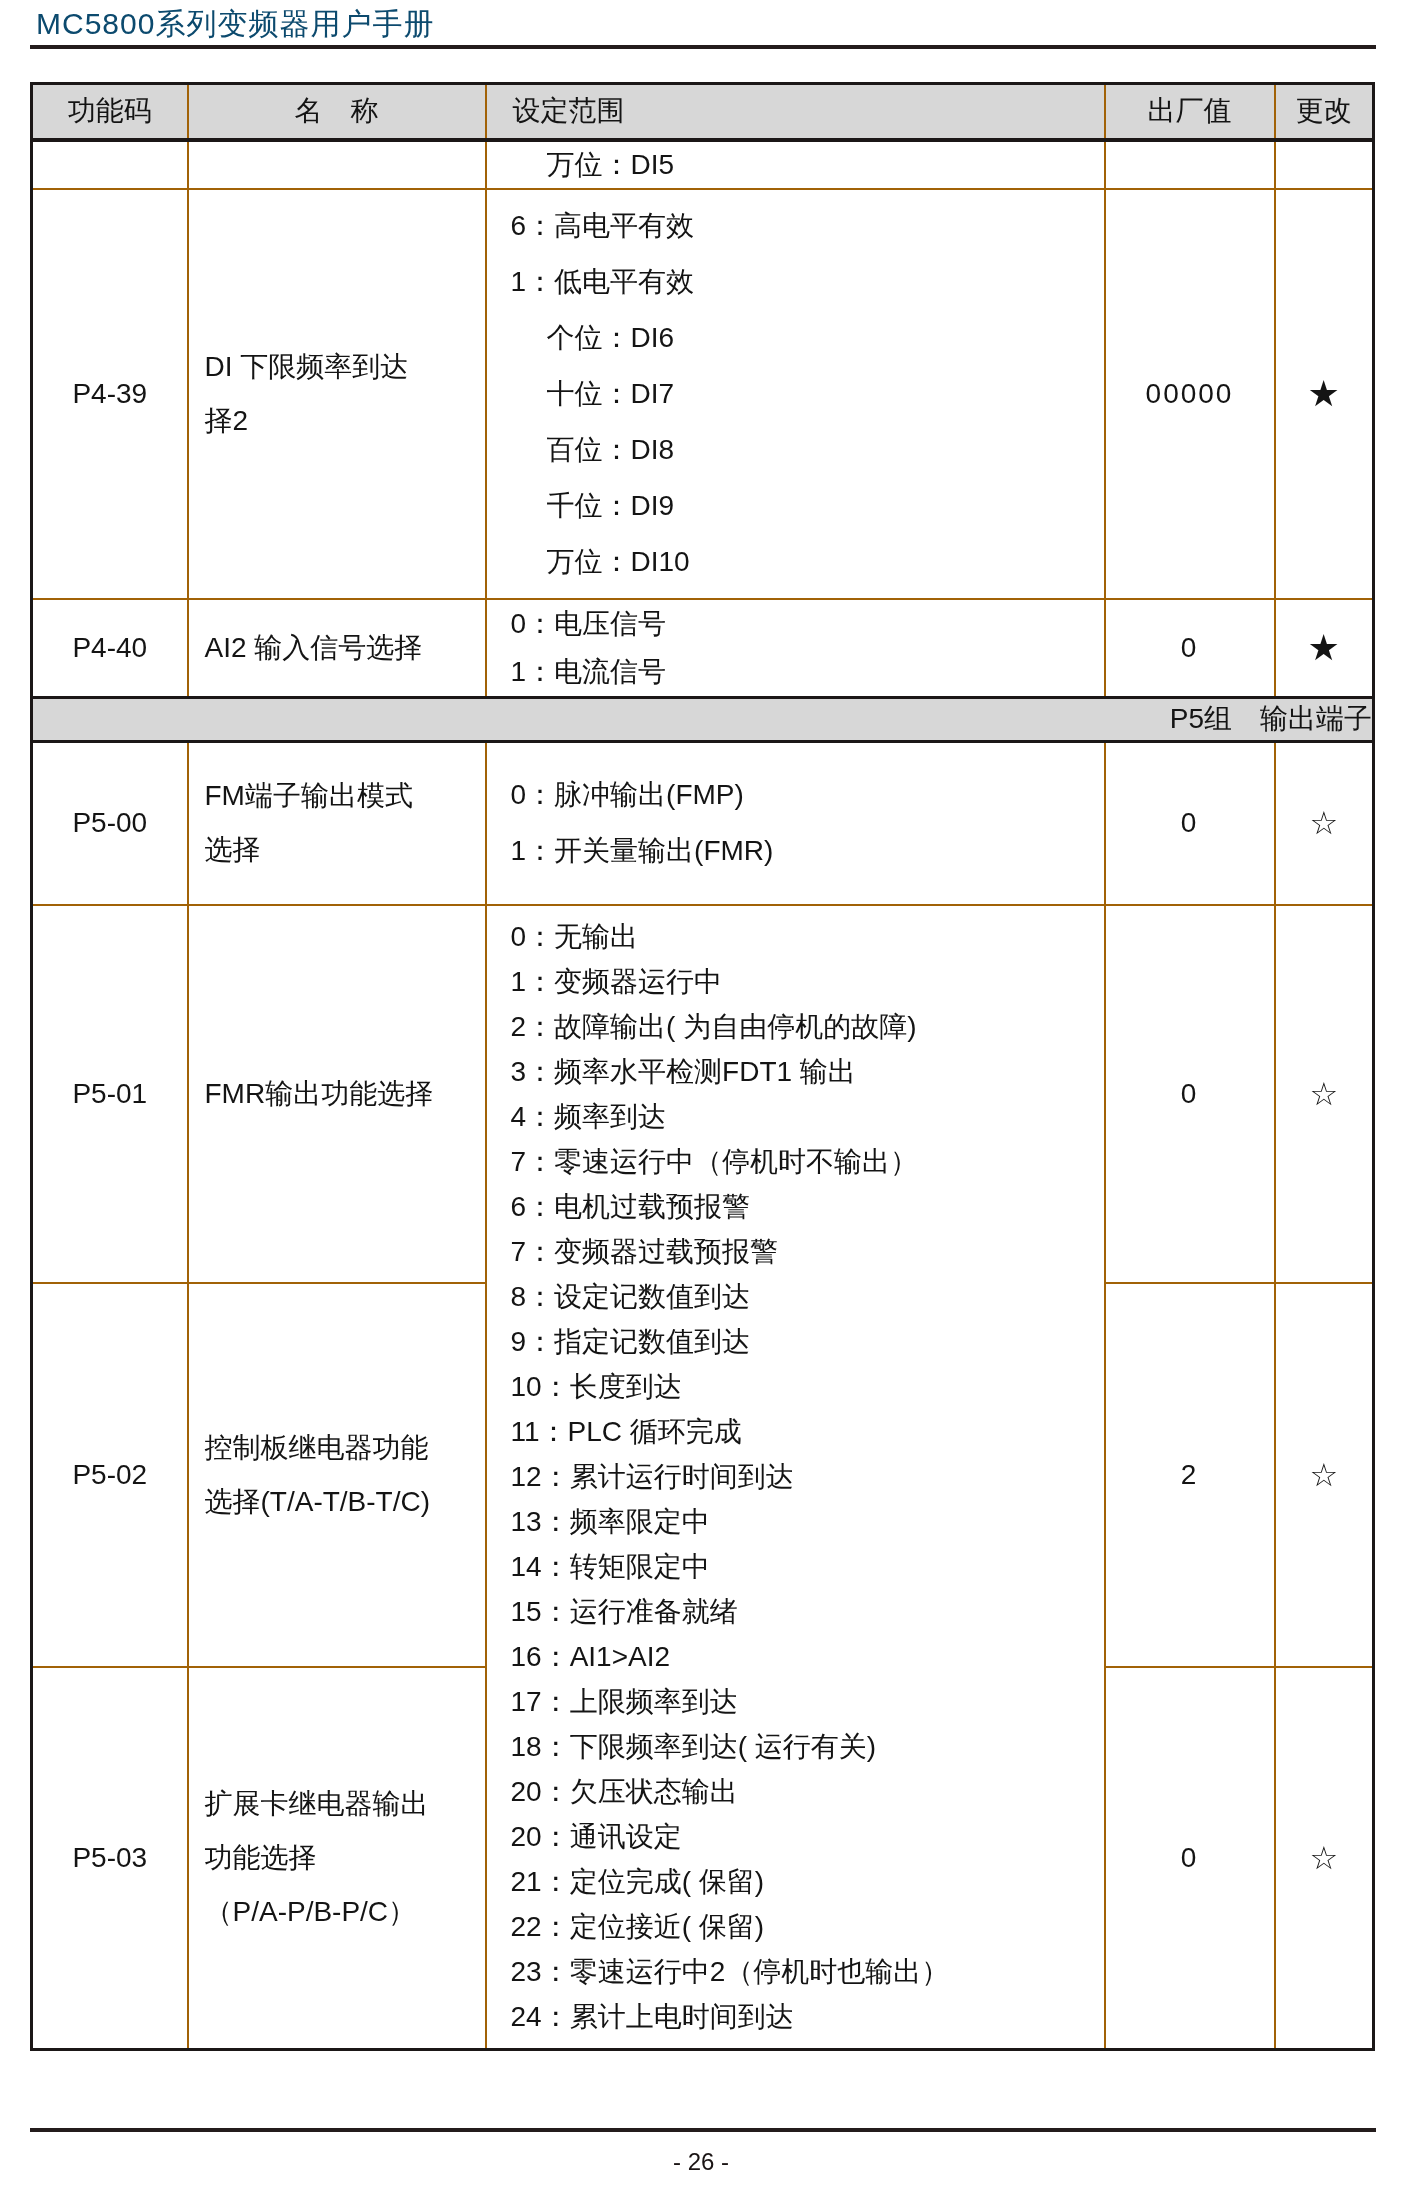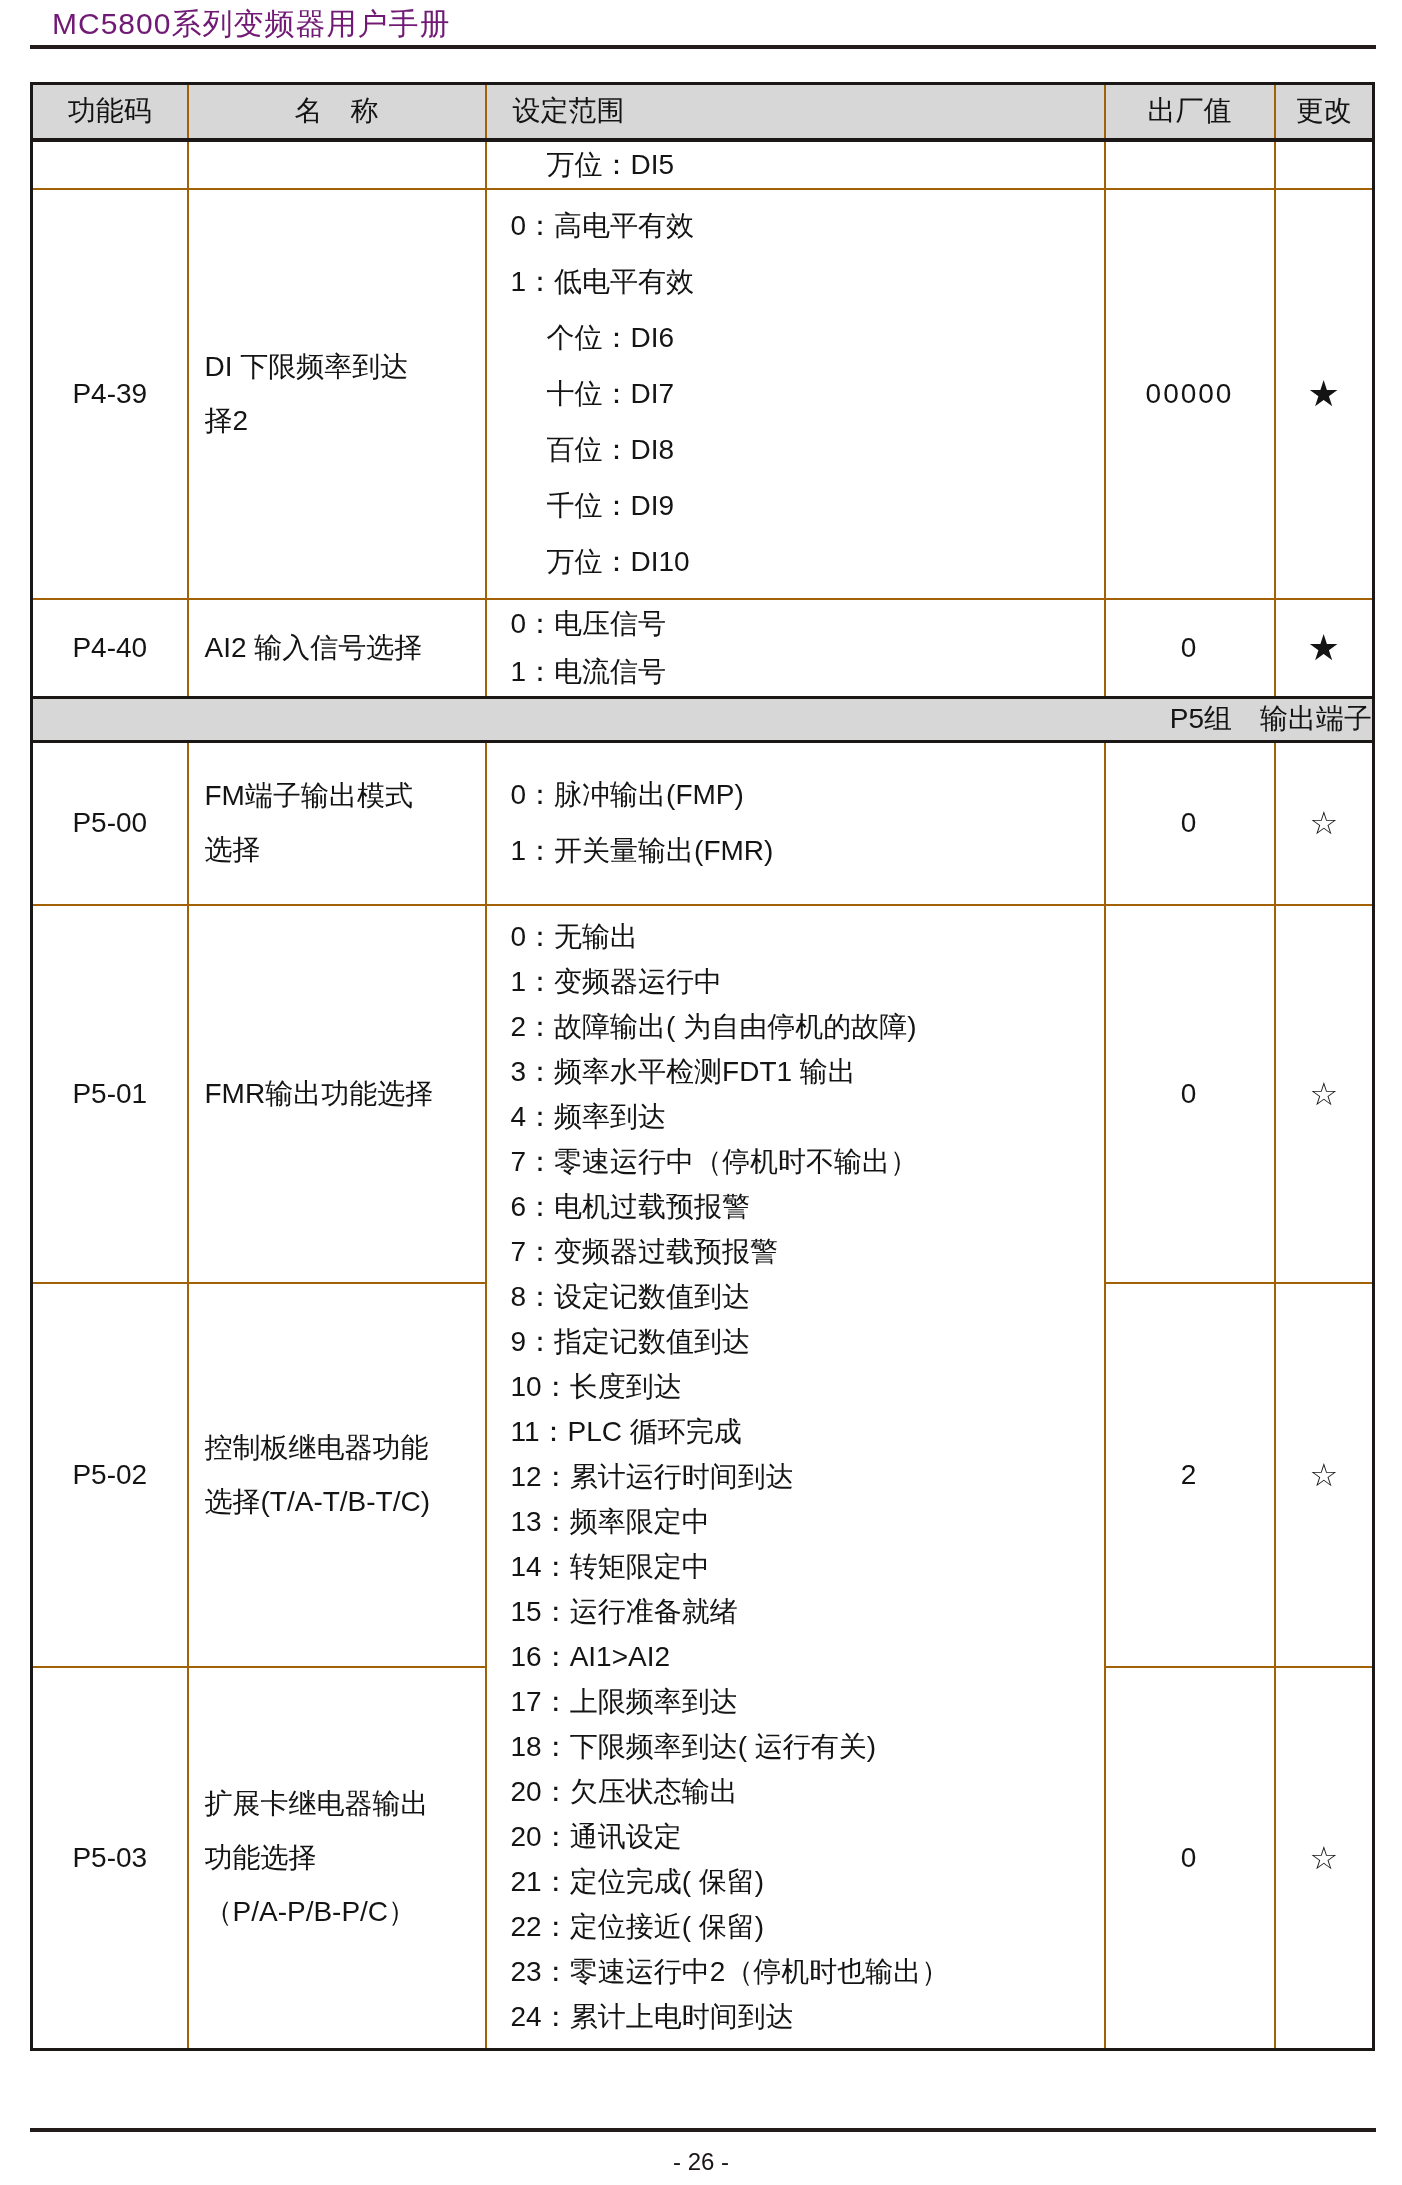--- a/index.html
+++ b/index.html
@@ -2,22 +2,22 @@
 <html><head>
 <meta charset="utf-8">
 <style>
   html,body { margin:0; padding:0; }
   body {
     width:1402px; height:2185px; background:#ffffff; position:relative;
     font-family:"Liberation Sans","DejaVu Sans",sans-serif; color:#141414;
     overflow:hidden;
   }
   .doc-title {
-    position:absolute; left:52px; top:4px; font-size:30px; letter-spacing:1px;
-    color:#701a75; white-space:nowrap;
+    position:absolute; left:36px; top:4px; font-size:30px; letter-spacing:1px;
+    color:#0c4a6e; white-space:nowrap;
   }
   .title-rule {
     position:absolute; left:30px; top:45px; width:1346px; height:4px; background:#241c1c;
   }
   table.param-table {
     position:absolute; left:30px; top:82px; width:1342px;
     border-collapse:collapse; table-layout:fixed;
     border:3px solid #1b1717;
   }
   .param-table td {
@@ -95,21 +95,21 @@
     <tr style="height:410px">
       <td class="c-code">P4-39</td>
       <td class="c-name">
         <div>
               <div class="name-line">DI 下限频率到达</div>
               <div class="name-line">择2</div>
             </div>
       </td>
       <td class="c-range">
         <div class="rl56">
-              <div class="range-line">0：高电平有效</div>
+              <div class="range-line">6：高电平有效</div>
               <div class="range-line">1：低电平有效</div>
             </div>
         <div class="rl56 indent">
               <div class="range-line">个位：DI6</div>
               <div class="range-line">十位：DI7</div>
               <div class="range-line">百位：DI8</div>
               <div class="range-line">千位：DI9</div>
               <div class="range-line">万位：DI10</div>
             </div>
       </td>

